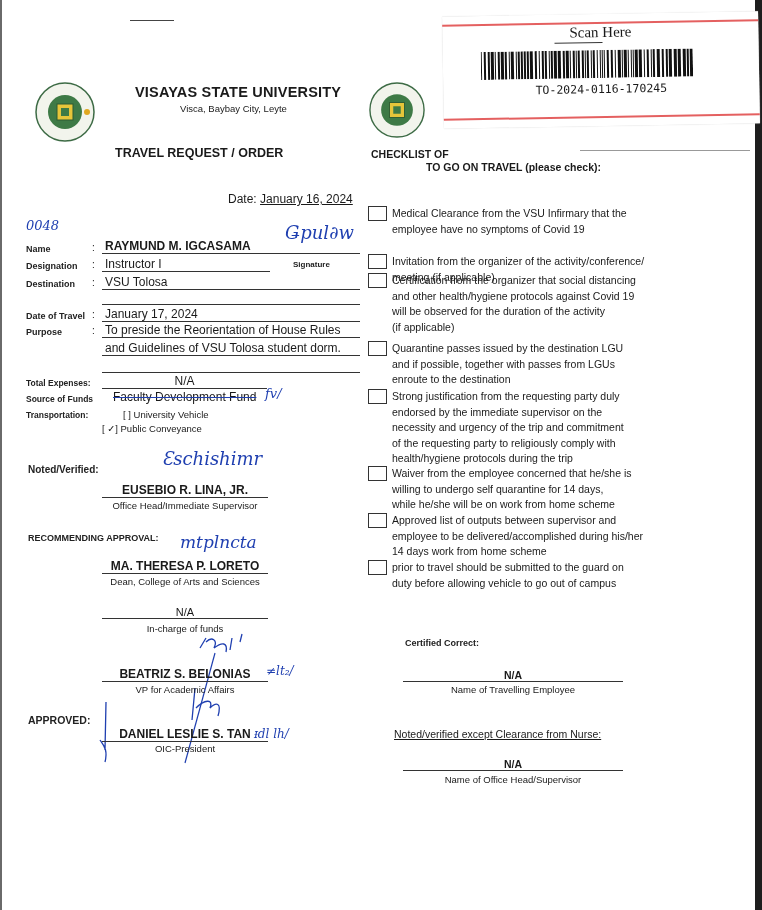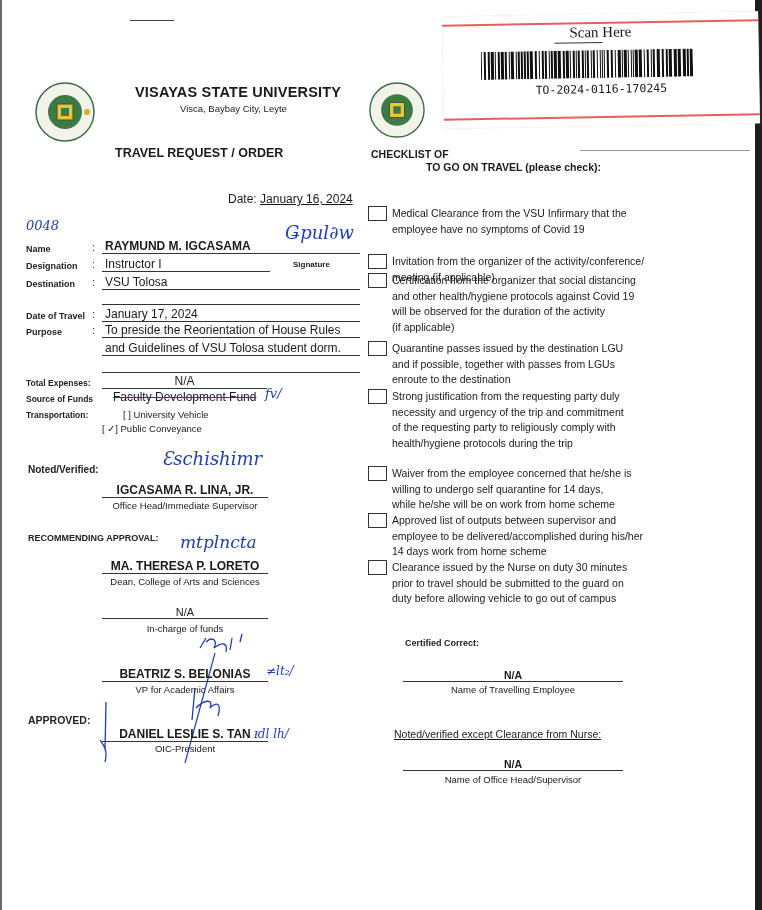--- a/index.html
+++ b/index.html
@@ -174,21 +174,21 @@
   <span>[   ]</span>
   <span>University Vehicle</span>
 </div>
 <div class="abs" style="left:102px;top:423px;font-size:9.5px;text-align:right;">
   <span>[ ✓]</span>
   <span>Public Conveyance</span>
 </div>
 
 <div class="abs lbl" style="left:28px;top:464px;font-size:10px;">Noted/Verified:</div>
 <div class="abs pen" style="left:162px;top:448px;font-size:18px;">Ɛschishimr</div>
-<div class="abs sign-name uline" style="left:102px;top:483px;width:166px;">IGCASAMA R. LINA, JR.</div>
+<div class="abs sign-name uline" style="left:102px;top:483px;width:166px;">EUSEBIO R. LINA, JR.</div>
 <div class="abs sign-role" style="left:102px;top:500px;width:166px;">Office Head/Immediate Supervisor</div>
 
 <div class="abs lbl" style="left:28px;top:533px;font-size:9px;">RECOMMENDING APPROVAL:</div>
 <div class="abs pen" style="left:180px;top:532px;font-size:17px;">mtplncta</div>
 <div class="abs sign-name uline" style="left:102px;top:559px;width:166px;">MA. THERESA P. LORETO</div>
 <div class="abs sign-role" style="left:102px;top:576px;width:166px;">Dean, College of Arts and Sciences</div>
 
 <div class="abs val uline" style="left:102px;top:606px;width:166px;text-align:center;font-size:11px;">N/A</div>
 <div class="abs sign-role" style="left:102px;top:623px;width:166px;">In-charge of  funds</div>
 
@@ -238,20 +238,21 @@
       <div class="chk-text">
         <div>Quarantine passes issued by the destination LGU</div>
         <div>and if possible, together with passes from LGUs</div>
         <div>enroute to the destination</div>
       </div>
     </div>
     <div class="chk-row" style="top: 389px;">
       <div class="box"></div>
       <div class="chk-text">
         <div>Strong justification from the requesting party duly</div>
+        <div>endorsed by the immediate supervisor on the</div>
         <div>necessity and urgency of the trip and commitment</div>
         <div>of the requesting party to religiously comply with</div>
         <div>health/hygiene protocols during the trip</div>
       </div>
     </div>
     <div class="chk-row" style="top: 466px;">
       <div class="box"></div>
       <div class="chk-text">
         <div>Waiver from the employee concerned that he/she is</div>
         <div>willing to undergo self quarantine for 14 days,</div>
@@ -262,21 +263,20 @@
       <div class="box"></div>
       <div class="chk-text">
         <div>Approved list of outputs between supervisor and</div>
         <div>employee to be delivered/accomplished during his/her</div>
         <div>14 days work from home scheme</div>
       </div>
     </div>
     <div class="chk-row" style="top: 560px;">
       <div class="box"></div>
       <div class="chk-text">
-        <div>Clearance issued by the Nurse on duty 30 minutes</div>
         <div>prior to travel should be submitted to the guard on</div>
         <div>duty before allowing vehicle to go out of campus</div>
       </div>
     </div>
   </div>
 
 <div class="abs lbl" style="left:405px;top:638px;font-size:9px;">Certified Correct:</div>
 <div class="abs sign-name uline" style="left:403px;top:669px;width:220px;font-size:10.5px;">N/A</div>
 <div class="abs sign-role" style="left:403px;top:684px;width:220px;">Name of Travelling Employee</div>
 

